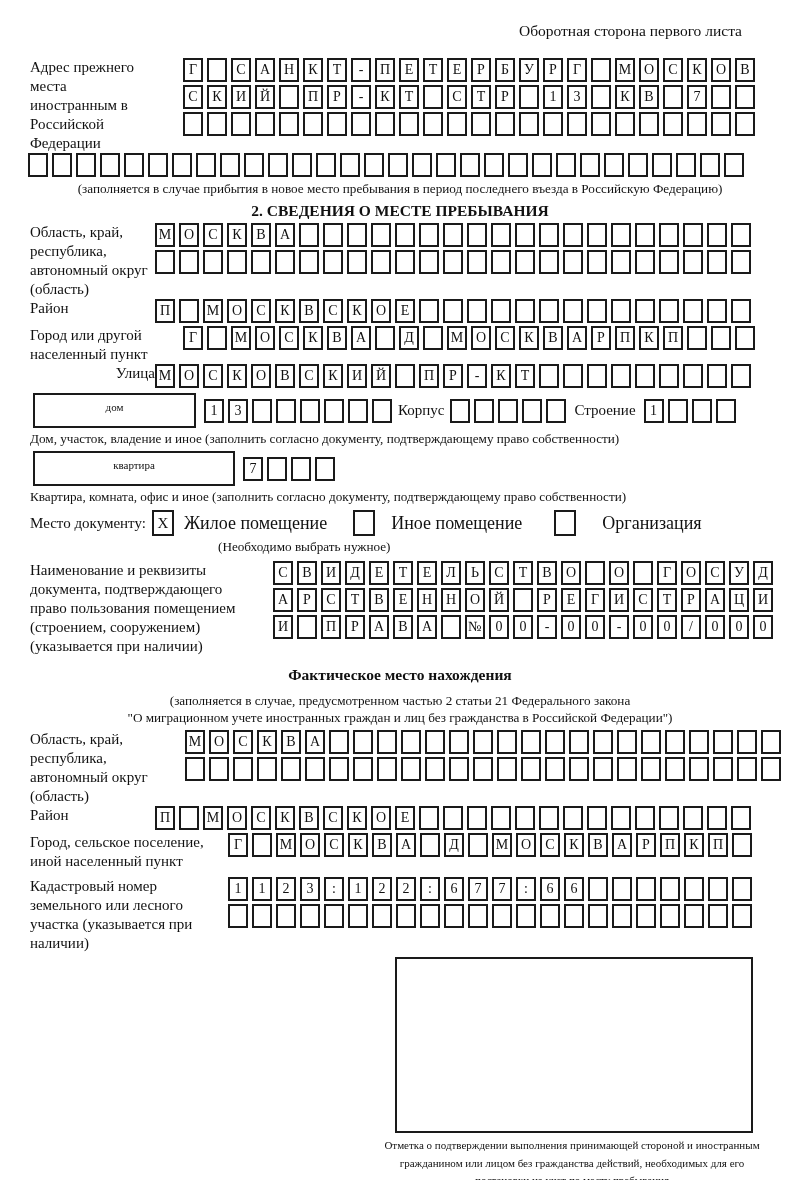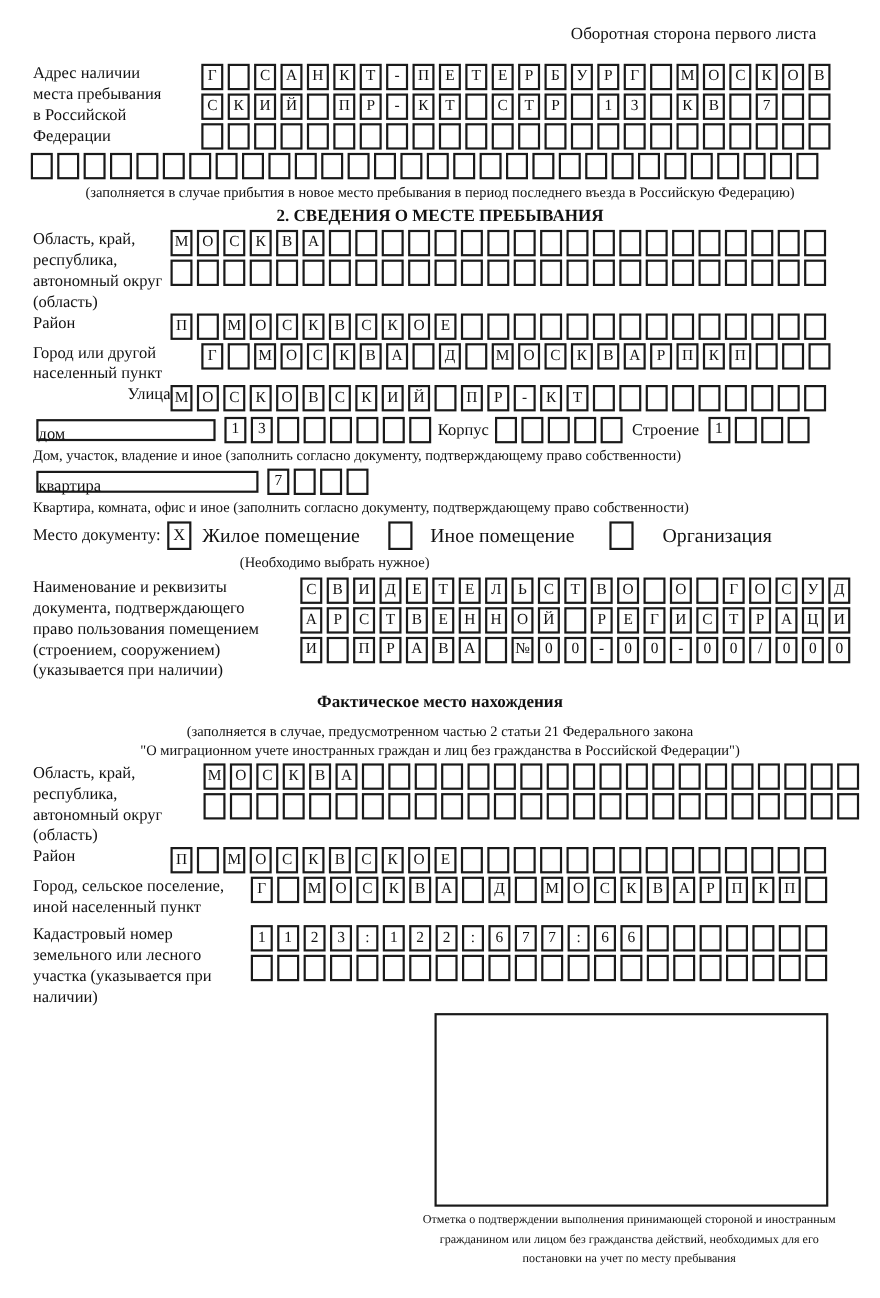--- a/index.html
+++ b/index.html
@@ -14,42 +14,42 @@
   .cellrow{height:24px;margin-bottom:3px;white-space:nowrap;}
   .cell{
     display:inline-block;box-sizing:border-box;width:20px;height:24px;
     border:2px solid #1a1a1a;margin-right:4px;text-align:center;
     font-size:14px;line-height:20px;vertical-align:top;background:#fff;
   }
   .note{font-size:13.2px;line-height:17px;}
   .center{text-align:center;}
   .sechead{font-weight:bold;font-size:15.5px;text-align:center;}
   .wbox{
-    box-sizing:border-box;border:2px solid #1a1a1a;height:20px;
-    text-align:left;font-size:15px;line-height:24px;background:#fff;
+    box-sizing:border-box;border:2px solid #1a1a1a;height:35px;
+    text-align:center;font-size:11px;line-height:24px;background:#fff;
   }
   .cb{
     display:inline-block;box-sizing:border-box;width:22px;height:26px;
     border:2px solid #1a1a1a;text-align:center;font-size:15px;line-height:22px;
     vertical-align:middle;background:#fff;
   }
   .opt-label{font-size:18px;vertical-align:middle;}
   .stampbox{box-sizing:border-box;border:2px solid #1a1a1a;width:358px;height:176px;margin-left:395px;background:#fff;}
   .stampcap{width:380px;margin-left:382px;text-align:center;font-size:11px;line-height:17.5px;margin-top:4px;}
 </style>
 </head>
 <body>
 
 <div>
 
   <div class="title">Оборотная сторона первого листа</div>
 
   <div class="frow" style="margin-left:30px;margin-top:18px;">
     <div class="flabel" style="flex:0 0 153px;width:153px;">
-      <span style="display:inline-block;width:122px;">Адрес наличии места пребывания в Российской Федерации</span>
+      <span style="display:inline-block;width:122px;">Адрес прежнего места иностранным в Российской Федерации</span>
     </div>
     <div>
       <div class="cellrow"><span class="cell">Г</span><span class="cell"></span><span class="cell">С</span><span class="cell">А</span><span class="cell">Н</span><span class="cell">К</span><span class="cell">Т</span><span class="cell">-</span><span class="cell">П</span><span class="cell">Е</span><span class="cell">Т</span><span class="cell">Е</span><span class="cell">Р</span><span class="cell">Б</span><span class="cell">У</span><span class="cell">Р</span><span class="cell">Г</span><span class="cell"></span><span class="cell">М</span><span class="cell">О</span><span class="cell">С</span><span class="cell">К</span><span class="cell">О</span><span class="cell">В</span></div>
       <div class="cellrow"><span class="cell">С</span><span class="cell">К</span><span class="cell">И</span><span class="cell">Й</span><span class="cell"></span><span class="cell">П</span><span class="cell">Р</span><span class="cell">-</span><span class="cell">К</span><span class="cell">Т</span><span class="cell"></span><span class="cell">С</span><span class="cell">Т</span><span class="cell">Р</span><span class="cell"></span><span class="cell">1</span><span class="cell">3</span><span class="cell"></span><span class="cell">К</span><span class="cell">В</span><span class="cell"></span><span class="cell">7</span><span class="cell"></span><span class="cell"></span></div>
       <div class="cellrow"><span class="cell"></span><span class="cell"></span><span class="cell"></span><span class="cell"></span><span class="cell"></span><span class="cell"></span><span class="cell"></span><span class="cell"></span><span class="cell"></span><span class="cell"></span><span class="cell"></span><span class="cell"></span><span class="cell"></span><span class="cell"></span><span class="cell"></span><span class="cell"></span><span class="cell"></span><span class="cell"></span><span class="cell"></span><span class="cell"></span><span class="cell"></span><span class="cell"></span><span class="cell"></span><span class="cell"></span></div>
     </div>
   </div>
   <div class="cellrow" style="margin-left:28px;"><span class="cell"></span><span class="cell"></span><span class="cell"></span><span class="cell"></span><span class="cell"></span><span class="cell"></span><span class="cell"></span><span class="cell"></span><span class="cell"></span><span class="cell"></span><span class="cell"></span><span class="cell"></span><span class="cell"></span><span class="cell"></span><span class="cell"></span><span class="cell"></span><span class="cell"></span><span class="cell"></span><span class="cell"></span><span class="cell"></span><span class="cell"></span><span class="cell"></span><span class="cell"></span><span class="cell"></span><span class="cell"></span><span class="cell"></span><span class="cell"></span><span class="cell"></span><span class="cell"></span><span class="cell"></span></div>
   <div class="note center">(заполняется в случае прибытия в новое место пребывания в период последнего въезда в Российскую Федерацию)</div>
 

